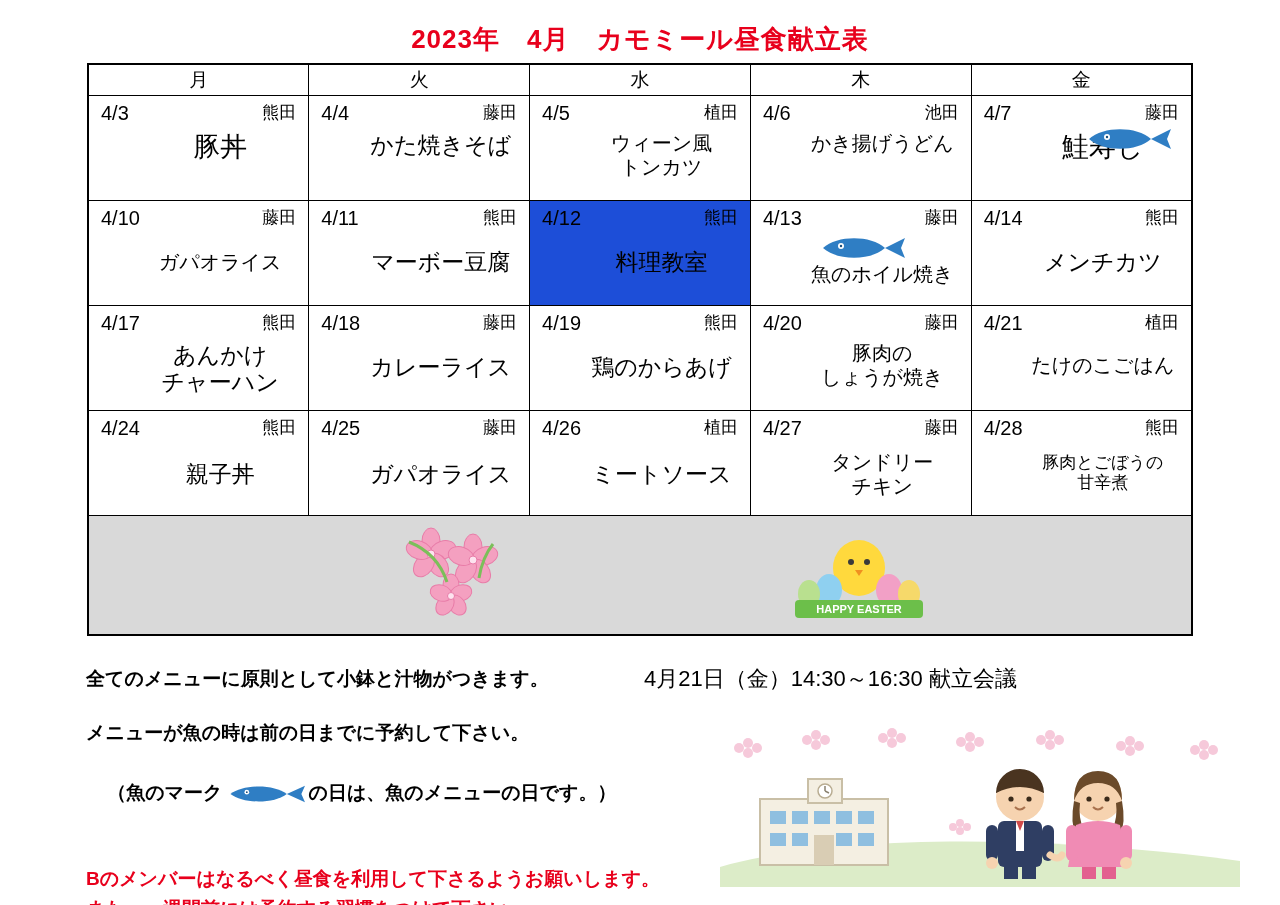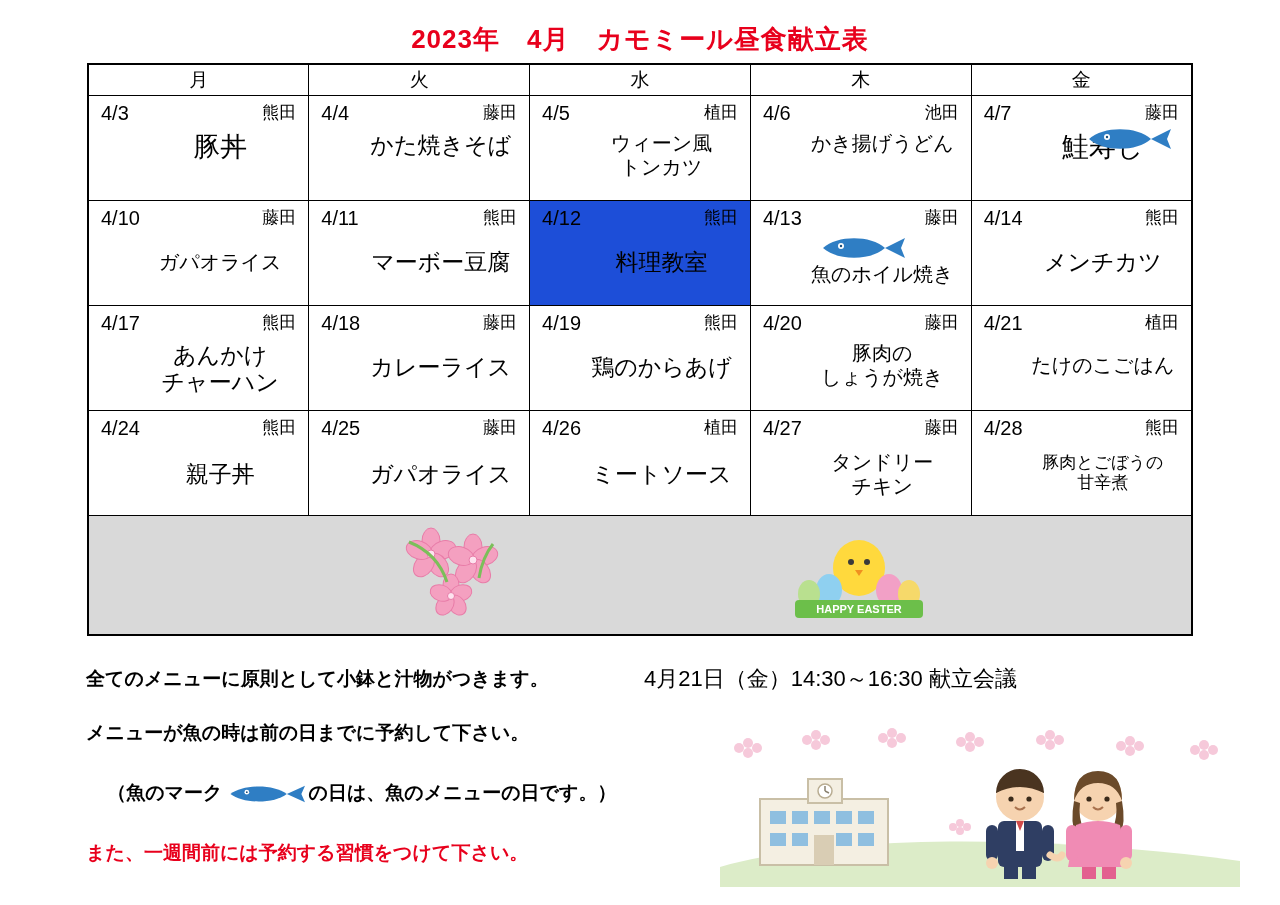--- a/index.html
+++ b/index.html
@@ -387,20 +387,21 @@
   <div class="note-line" style="margin-bottom:24px">全てのメニューに原則として小鉢と汁物がつきます。</div>
   <div class="note-line">メニューが魚の時は前の日までに予約して下さい。</div>
   <div class="note-line">
     <span>（魚のマーク</span><svg class="fish-inline" viewBox="0 0 92 22">
         <path d="M8 11 C 22 0, 56 0, 70 11 C 56 22, 22 22, 8 11 Z" fill="#2f7ec4"></path>
         <path d="M70 11 L 90 2 L 86 11 L 90 20 Z" fill="#2f7ec4"></path>
         <circle cx="26" cy="9" r="2.6" fill="#ffffff"></circle>
         <circle cx="26" cy="9" r="1" fill="#1a4d7a"></circle>
       </svg><span>の日は、魚のメニューの日です。）</span>
   </div>
+  <div class="note-line note-red" style="margin-top:26px">Bのメンバーはなるべく昼食を利用して下さるようお願いします。</div>
   <div class="note-line note-red">また、一週間前には予約する習慣をつけて下さい。</div>
 
   <div class="meeting-line">4月21日（金）14:30～16:30 献立会議</div>
 </div>
 
 <svg class="illus-kids" viewBox="0 0 520 160">
   <g fill="#f6c9da">
     <g transform="translate(28,16)">
         <circle cx="0" cy="0" r="5"></circle>
         <circle cx="9" cy="5" r="5"></circle>

